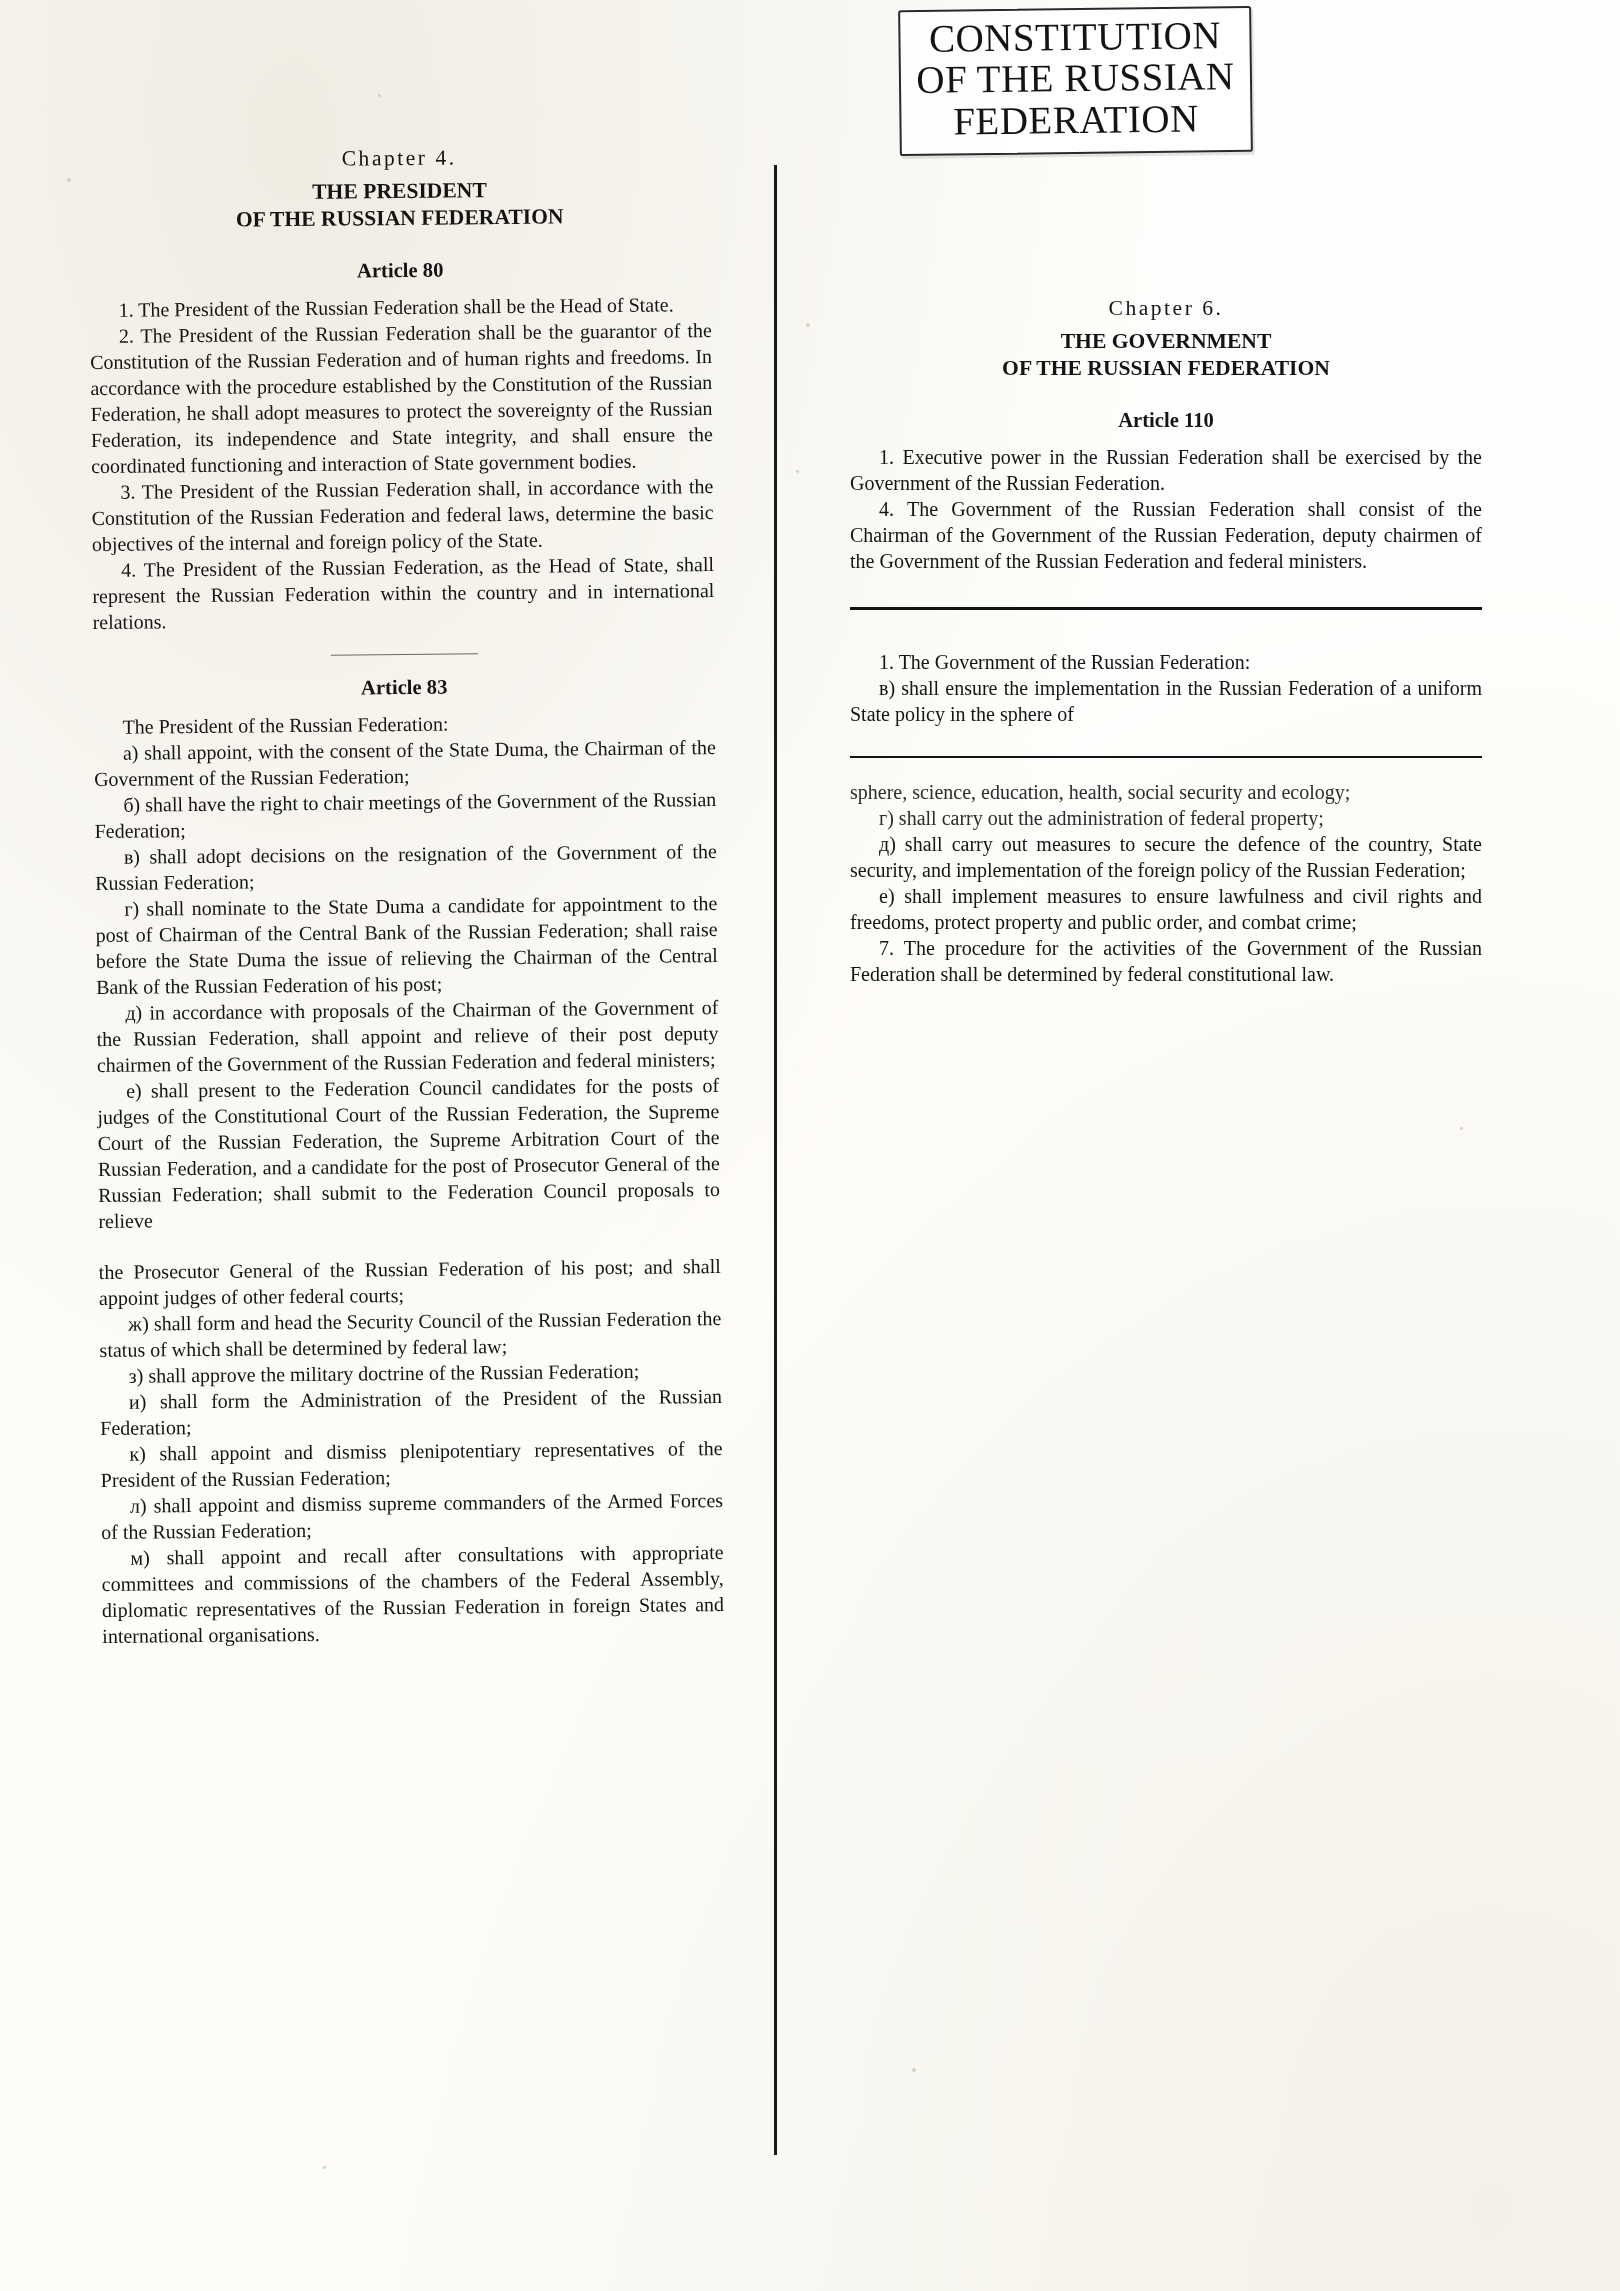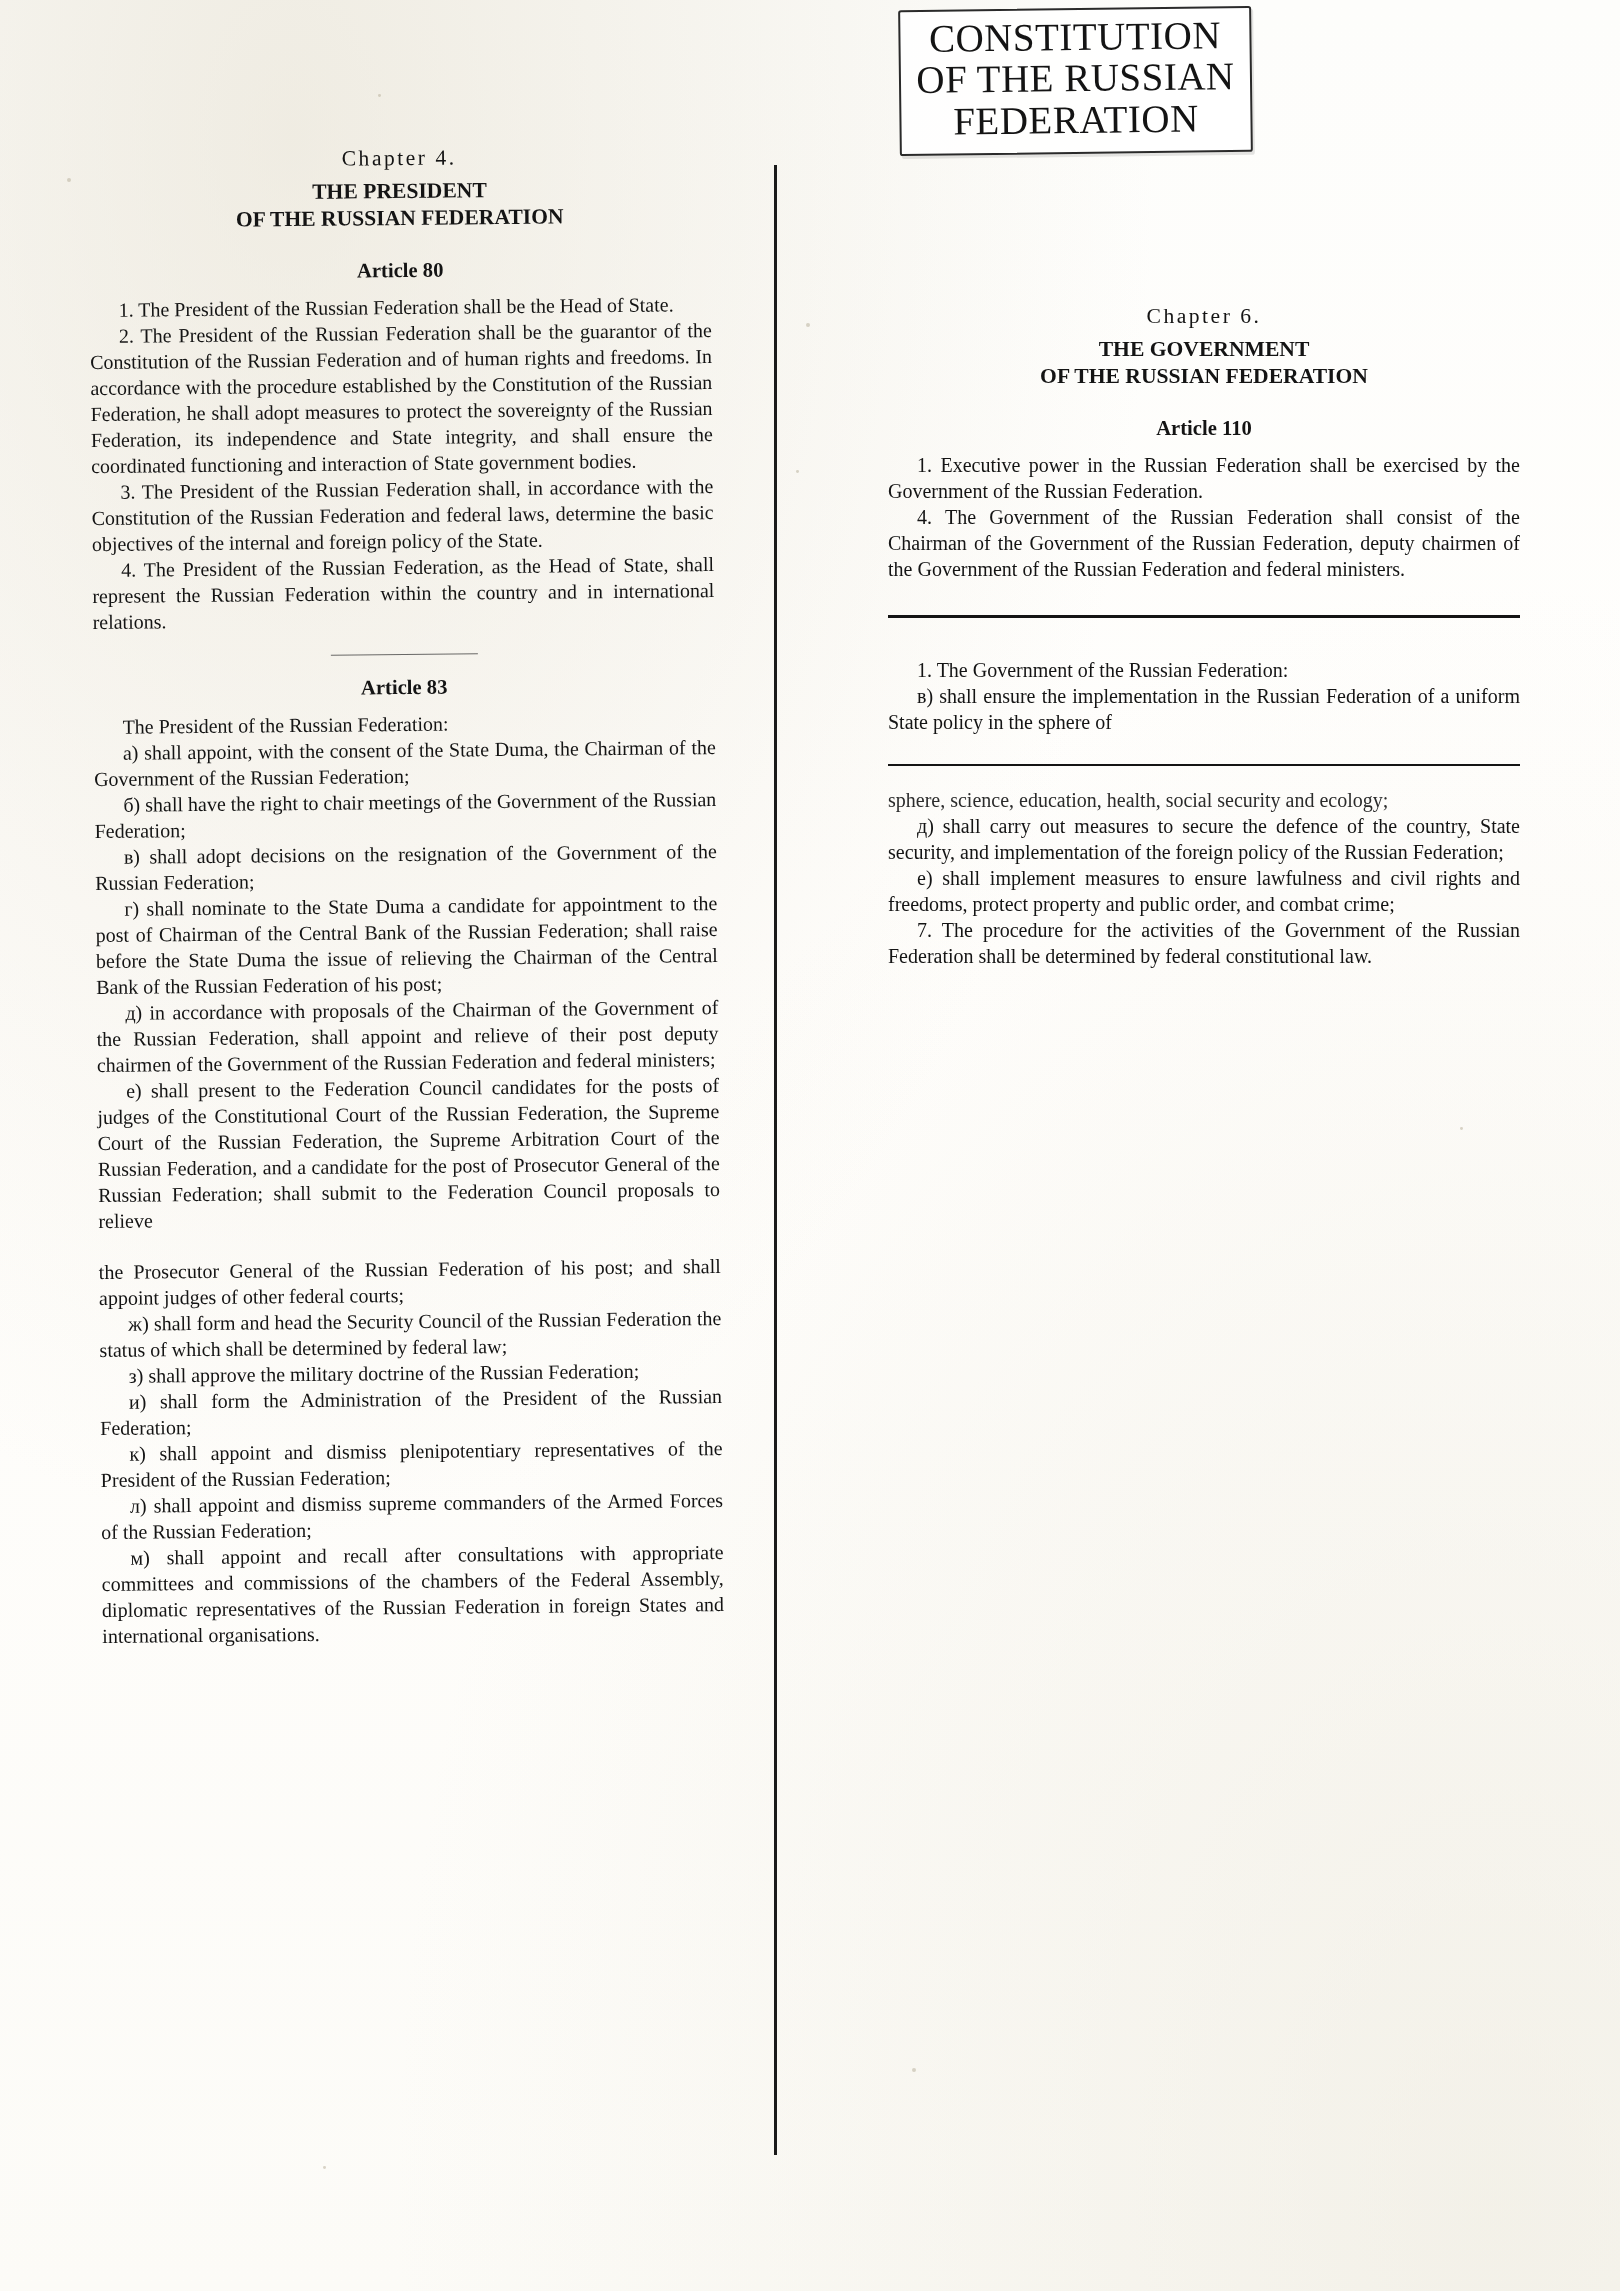--- a/index.html
+++ b/index.html
@@ -70,24 +70,23 @@
     text-align: justify;
   }
   .col-left {
     left: 88px;
     top: 147px;
     width: 622px;
     transform: rotate(-0.55deg);
     transform-origin: top left;
   }
   .col-right {
-    left: 888px;
+    left: 850px;
     top: 294px;
     width: 632px;
-    margin-top: 8px;
   }
 
   .chapter-num {
     text-align: center;
     font-size: 21.6px;
     letter-spacing: 2.5px;
     margin: 0 0 5.9px 0;
   }
   .chapter-title {
     text-align: center;
@@ -218,20 +217,21 @@
     <p class="body">4. The Government of the Russian Federation shall consist of the Chairman of the Government of the Russian Federation, deputy chairmen of the Government of the Russian Federation and federal ministers.</p>
 
     <div class="thick-rule"></div>
 
     <p class="body">1. The Government of the Russian Federation:</p>
     <p class="body">в) shall ensure the implementation in the Russian Federation of a uniform State policy in the sphere of</p>
 
     <div class="thin-rule-top"></div>
 
     <p class="body flush blurred">sphere, science, education, health, social security and ecology;</p>
+    <p class="body blurred">г) shall carry out the administration of federal property;</p>
     <p class="body">д) shall carry out measures to secure the defence of the country, State security, and implementation of the foreign policy of the Russian Federation;</p>
     <p class="body">е) shall implement measures to ensure lawfulness and civil rights and freedoms, protect property and public order, and combat crime;</p>
     <p class="body">7. The procedure for the activities of the Government of the Russian Federation shall be determined by federal constitutional law.</p>
 
   </div>
 
 </div>
 
 
 </body></html>

